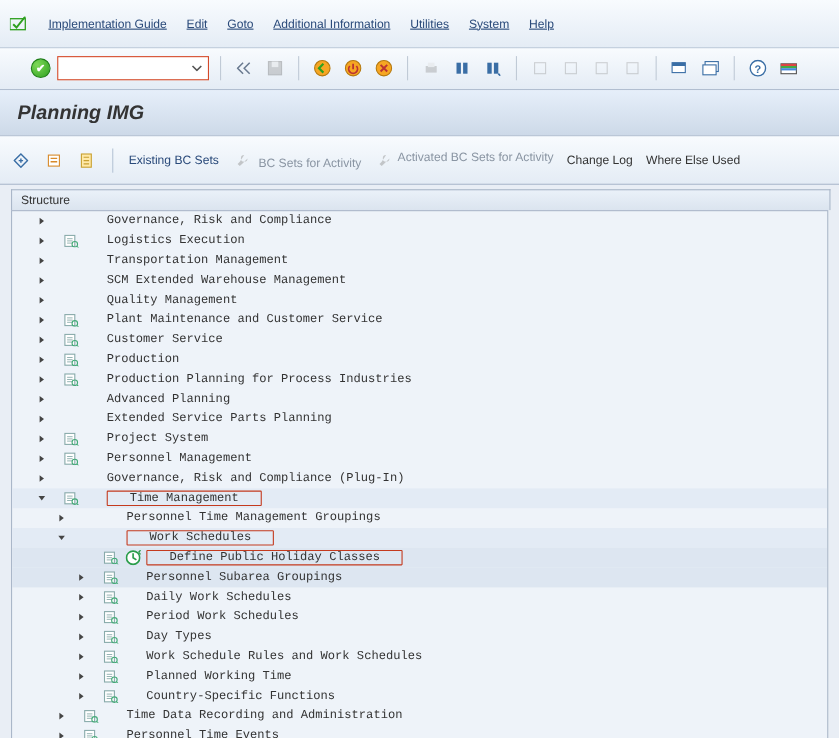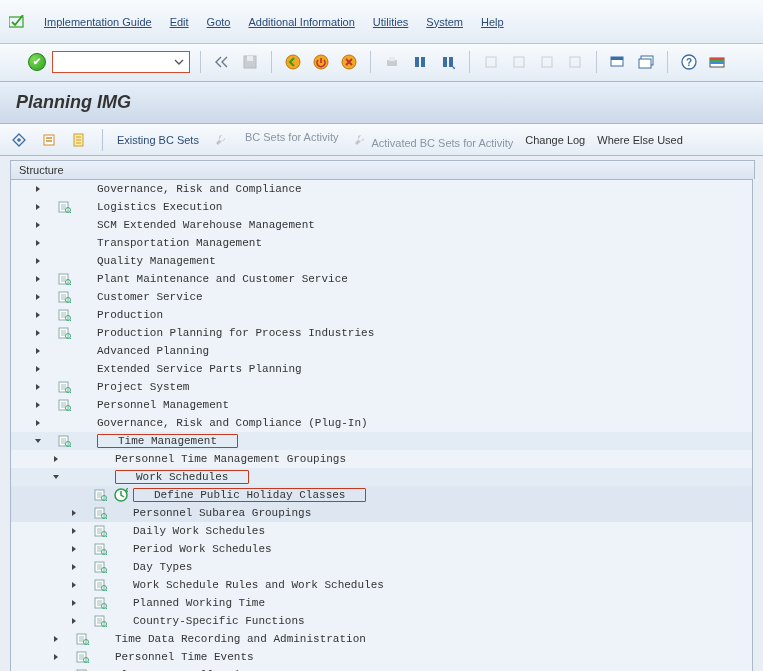--- a/index.html
+++ b/index.html
@@ -80,21 +80,21 @@
     display:flex;align-items:center;
   }
   
   .subtoolbar {
     display:flex;
     align-items:center;
     gap:12px;
     padding: 6px 10px;
     background: linear-gradient(#f8fbfe, #e4ecf5);
     border-bottom:1px solid #abb9cc;
-    height:32px;
+    height:44px;
   }
   .subtoolbar .sicon { width:18px;height:18px;display:flex;align-items:center;justify-content:center;}
   .subtoolbar .sep { width:1px; height:22px;background:#b7c5d6;margin:0 2px;}
   .sublink { color:#2a4a7a; }
   .sublink.disabled { color:#8a95a3; }
   .sub-plain { color:#333; }
   
   .structhead {
     margin: 4px 8px 0 10px;
     background: linear-gradient(#eaf1f9,#dbe4ef);
@@ -288,29 +288,29 @@
       </svg>
   </span>
   <span class="sicon">
     <svg width="14" height="14" viewBox="0 0 14 14">
         <rect x="2" y="1" width="9" height="12" fill="#ffe9a8" stroke="#c8a030"></rect>
         <path d="M4 4 L9 4 M4 7 L9 7 M4 10 L9 10" stroke="#c8a030"></path>
       </svg>
   </span>
   <span class="sep"></span>
   <span class="sublink">Existing BC Sets</span>
-  <span style="display:flex;align-items:flex-start;gap:16px;">
+  <span style="display:flex;align-items:flex-end;gap:6px;">
     <span class="sicon" style="opacity:.5;">
       <svg width="12" height="12" viewBox="0 0 12 12">
           <path d="M8 1 A3 3 0 1 0 11 4 L6 9 L4 11 L2 9 L4 7 Z" fill="#999"></path>
         </svg>
     </span>
     <span class="sublink disabled">BC Sets for Activity</span>
   </span>
-  <span style="display:flex;align-items:flex-end;gap:3px;">
+  <span style="display:flex;align-items:flex-start;gap:3px;">
     <span class="sicon" style="opacity:.5;">
       <svg width="12" height="12" viewBox="0 0 12 12">
           <path d="M8 1 A3 3 0 1 0 11 4 L6 9 L4 11 L2 9 L4 7 Z" fill="#999"></path>
         </svg>
     </span>
     <span class="sublink disabled">Activated BC Sets for Activity</span>
   </span>
   <span class="sub-plain">Change Log</span>
   <span class="sub-plain">Where Else Used</span>
 </div>
@@ -352,33 +352,33 @@
     <div class="row">
       <span class="ind"></span>
       <span class="exp">
         <svg width="8" height="8" viewBox="0 0 8 8">
           <path d="M2 1 L6 4 L2 7 Z" fill="#444"></path>
         </svg>
       </span>
       <span class="ind" style="width: 8px; flex: 0 0 8px;"></span>
       <span class="docic"></span>
       <span class="clockic"></span>
+      <span class="lbl">Transportation Management</span>
+    </div>
+    <div class="row">
+      <span class="ind"></span>
+      <span class="exp">
+        <svg width="8" height="8" viewBox="0 0 8 8">
+          <path d="M2 1 L6 4 L2 7 Z" fill="#444"></path>
+        </svg>
+      </span>
+      <span class="ind" style="width: 8px; flex: 0 0 8px;"></span>
+      <span class="docic"></span>
+      <span class="clockic"></span>
       <span class="lbl">SCM Extended Warehouse Management</span>
-    </div>
-    <div class="row">
-      <span class="ind"></span>
-      <span class="exp">
-        <svg width="8" height="8" viewBox="0 0 8 8">
-          <path d="M2 1 L6 4 L2 7 Z" fill="#444"></path>
-        </svg>
-      </span>
-      <span class="ind" style="width: 8px; flex: 0 0 8px;"></span>
-      <span class="docic"></span>
-      <span class="clockic"></span>
-      <span class="lbl">Transportation Management</span>
     </div>
     <div class="row">
       <span class="ind"></span>
       <span class="exp">
         <svg width="8" height="8" viewBox="0 0 8 8">
           <path d="M2 1 L6 4 L2 7 Z" fill="#444"></path>
         </svg>
       </span>
       <span class="ind" style="width: 8px; flex: 0 0 8px;"></span>
       <span class="docic"></span>

